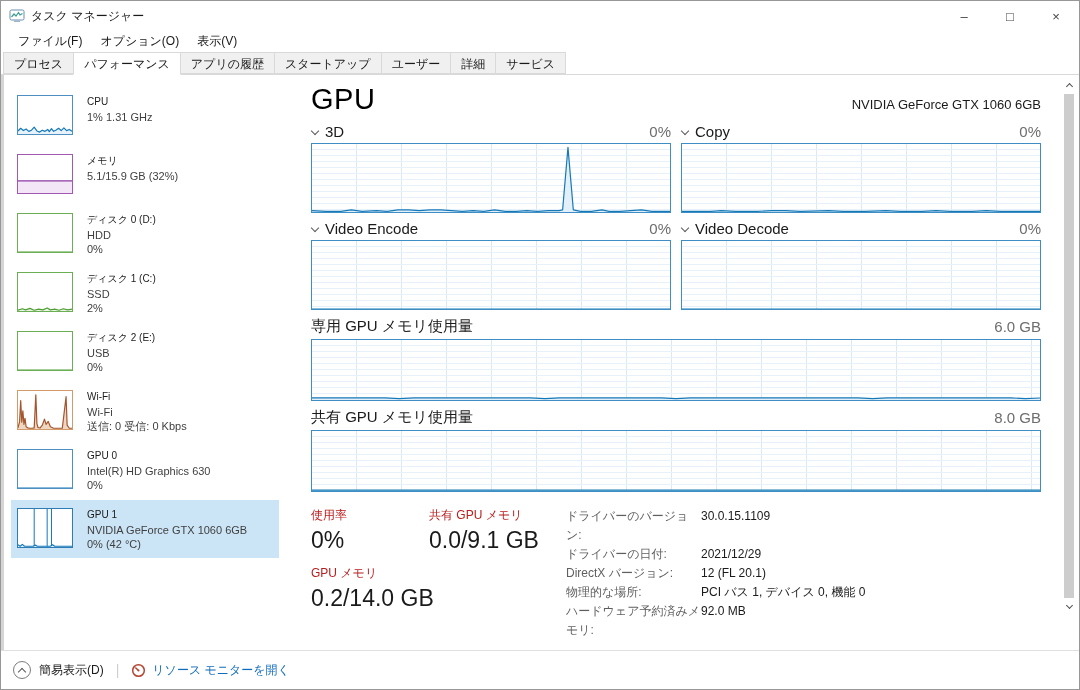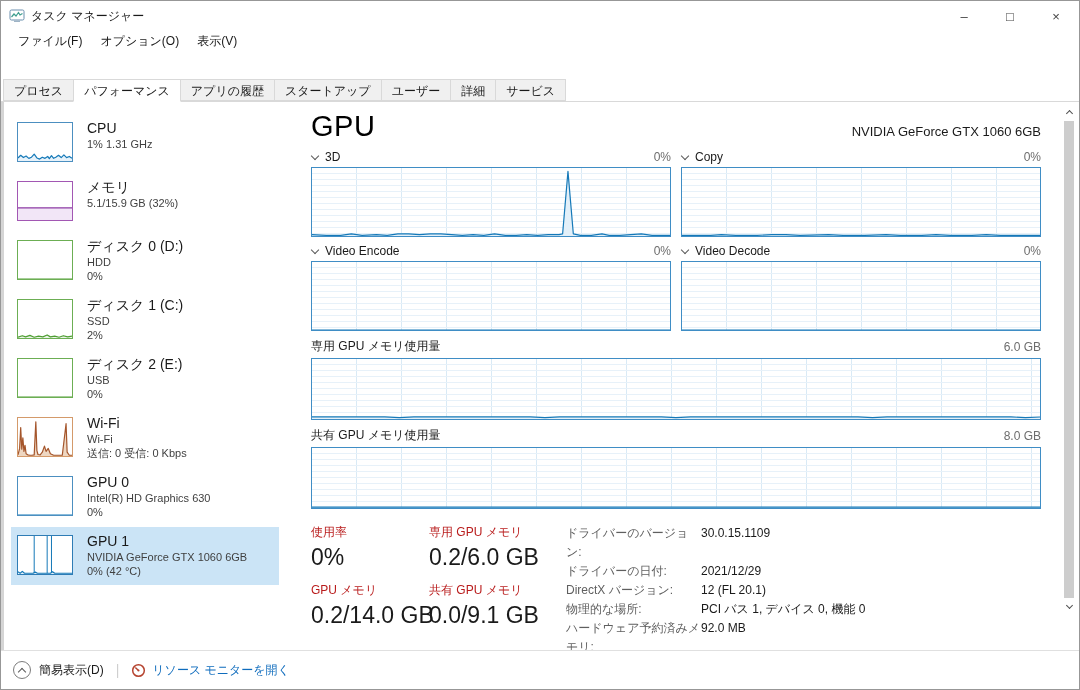--- a/index.html
+++ b/index.html
@@ -15,50 +15,50 @@
   .win-controls { margin-left:auto; display:flex; height:100%; }
   .win-btn { width:46px; height:100%; display:flex; align-items:center; justify-content:center;
              font-size:13px; color:#444; cursor:default; }
 
   
   .menubar { height:21px; display:flex; align-items:center; padding-left:8px; flex-shrink:0; }
   .menu-item { font-size:12px; padding:2px 9px; color:#1a1a1a; }
 
   
   .tabstrip { height:23px; display:flex; align-items:flex-end; background:#ffffff;
-              border-bottom:1px solid #d9d9d9; padding-left:2px; flex-shrink:0;margin-top:27px; }
+              border-bottom:1px solid #d9d9d9; padding-left:2px; flex-shrink:0; }
   .tab { font-size:12px; padding:3px 10px 4px; background:#f0f0f0; border:1px solid #d9d9d9;
          margin-right:-1px; height:22px; color:#1a1a1a; white-space:nowrap; }
   .tab.active { background:#ffffff; border-bottom:1px solid #ffffff; margin-bottom:-1px; height:23px; }
 
   
   .content { flex:1; display:flex; overflow:hidden; position:relative; }
 
   
   .sidebar { width:284px; flex-shrink:0; padding:12px 6px 0 10px; position:relative; }
   .side-scrollline { position:absolute; left:0; top:0; bottom:0; width:3px; background:#d5d5d5; }
   .side-item { display:flex; align-items:flex-start; padding:6px 4px 6px 6px; margin-bottom:1px;
                border-radius:0; cursor:default; min-height:58px; }
   .side-item.selected { background:#cbe4f6; }
   .mini-chart { width:56px; height:40px; border:1px solid #888; background:#ffffff;
                 position:relative; flex-shrink:0; margin-top:2px; overflow:hidden; }
   .side-text { margin-left:14px; min-width:0; }
-  .side-title { font-size:14px; line-height:17px; color:#1a1a1a; }
+  .side-title { font-size:10px; line-height:17px; color:#1a1a1a; }
   .side-line { font-size:11px; line-height:14px; color:#3f3f3f; }
   .side-line:empty { display:none; }
 
   
   .main { flex:1; padding:6px 38px 0 26px; position:relative; overflow:hidden; background:#fff; }
   .gpu-header { display:flex; align-items:baseline; margin-top:2px; }
   .gpu-title { font-size:29px; font-weight:300; letter-spacing:0.5px; color:#000000; }
   .gpu-device { margin-left:auto; font-size:13px; color:#1a1a1a; }
 
   .pair-row { display:flex; gap:10px; }
   .half { flex:1; min-width:0; }
-  .chart-label-row { display:flex; align-items:center; font-size:12px; color:#1a1a1a;
+  .chart-label-row { display:flex; align-items:center; font-size:15px; color:#1a1a1a;
                      margin:7px 0 3px; }
   .chart-label-row .val { margin-left:auto; color:#6d6d6d; }
   .chev { width:6px; height:6px; border-left:1px solid #5a5a5a; border-bottom:1px solid #5a5a5a;
           transform:rotate(-45deg); display:inline-block; margin:-2px 7px 0 1px; }
   .chart { border:1px solid #3f8dc5; background:#ffffff; position:relative; overflow:hidden;
            background-image:
              repeating-linear-gradient(to bottom, transparent 0px, transparent 5px, #e7f1f9 5px, #e7f1f9 6px),
              repeating-linear-gradient(to right, transparent 0px, transparent 44px, #d9eaf6 44px, #d9eaf6 45px); }
   .chart svg { position:absolute; left:0; top:0; width:100%; height:100%; }
   .mini-chart svg { position:absolute; left:0; top:0; width:100%; height:100%; }
@@ -347,24 +347,20 @@
             <div class="stat-label">使用率</div>
             <div class="stat-value">0%</div>
           </div>
           <div class="stat-block">
             <div class="stat-label">GPU メモリ</div>
             <div class="stat-value">0.2/14.0 GB</div>
           </div>
         </div>
         <div class="stat-col2">
           <div class="stat-block">
-            <div class="stat-label">専用 GPU メモリ</div>
-            <div class="stat-value">0.2/6.0 GB</div>
-          </div>
-          <div class="stat-block">
             <div class="stat-label">共有 GPU メモリ</div>
             <div class="stat-value">0.0/9.1 GB</div>
           </div>
         </div>
         <div class="details">
           <div class="detail-row">
             <span class="detail-label">ドライバーのバージョン:</span>
             <span class="detail-value">30.0.15.1109</span>
           </div>
           <div class="detail-row">

